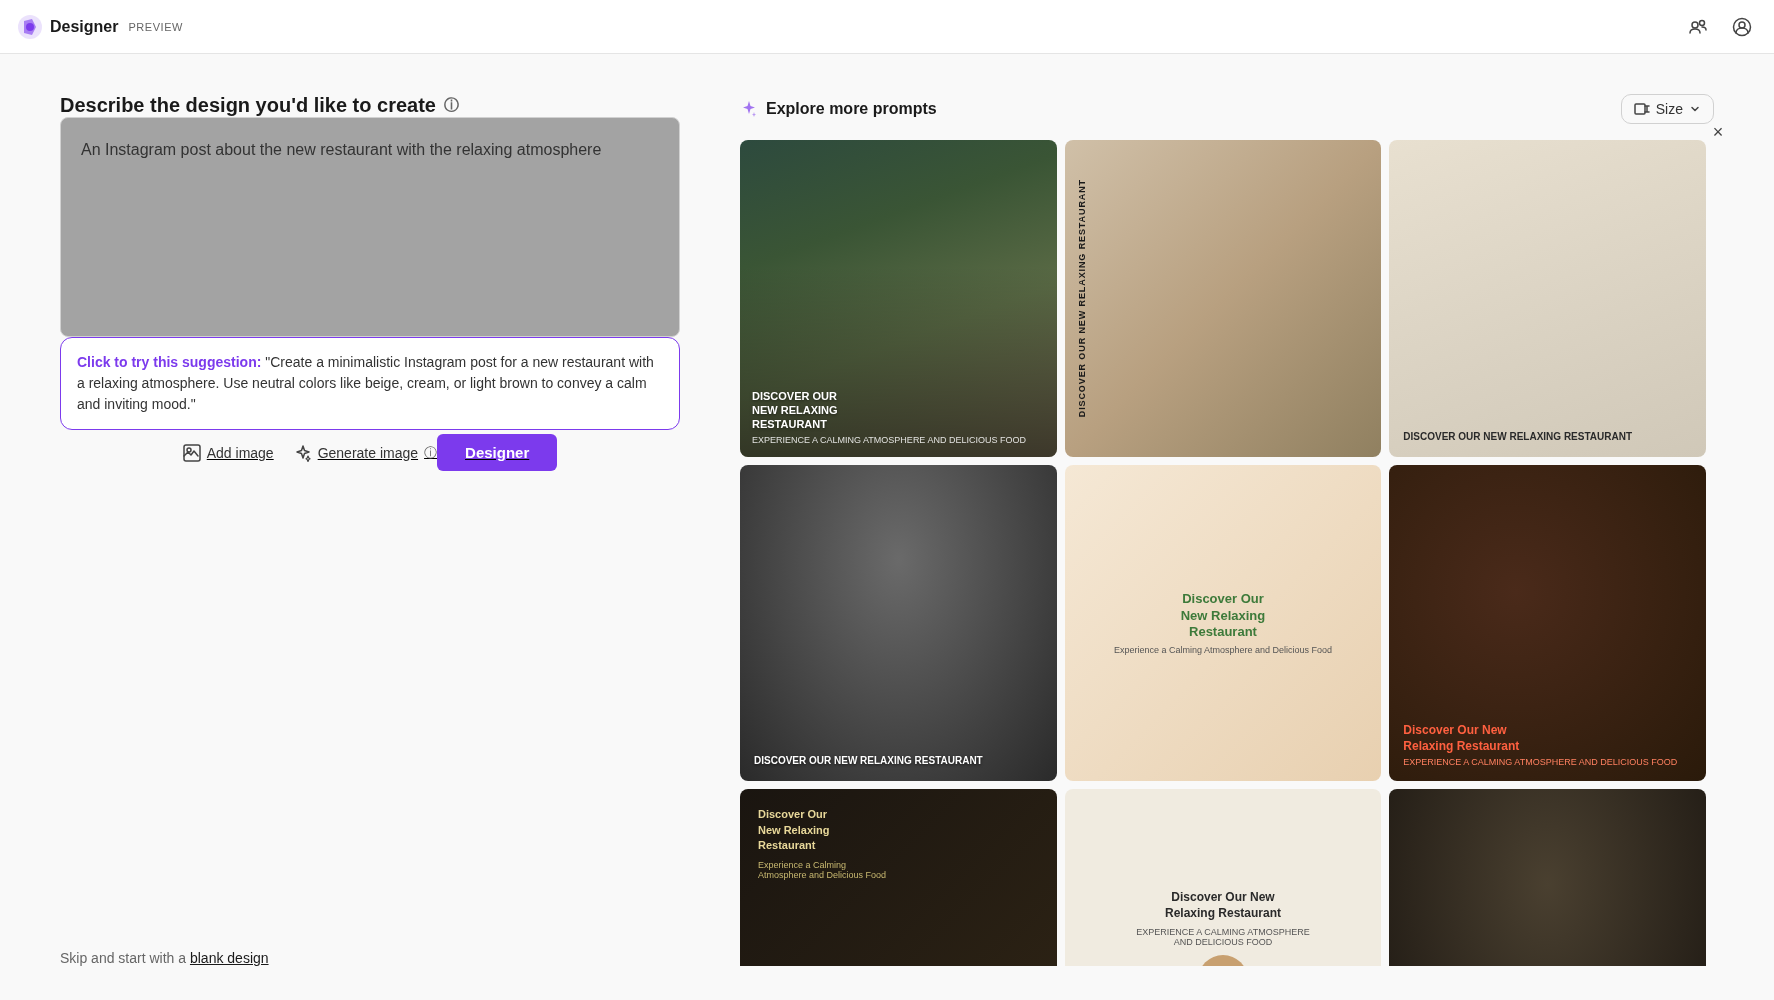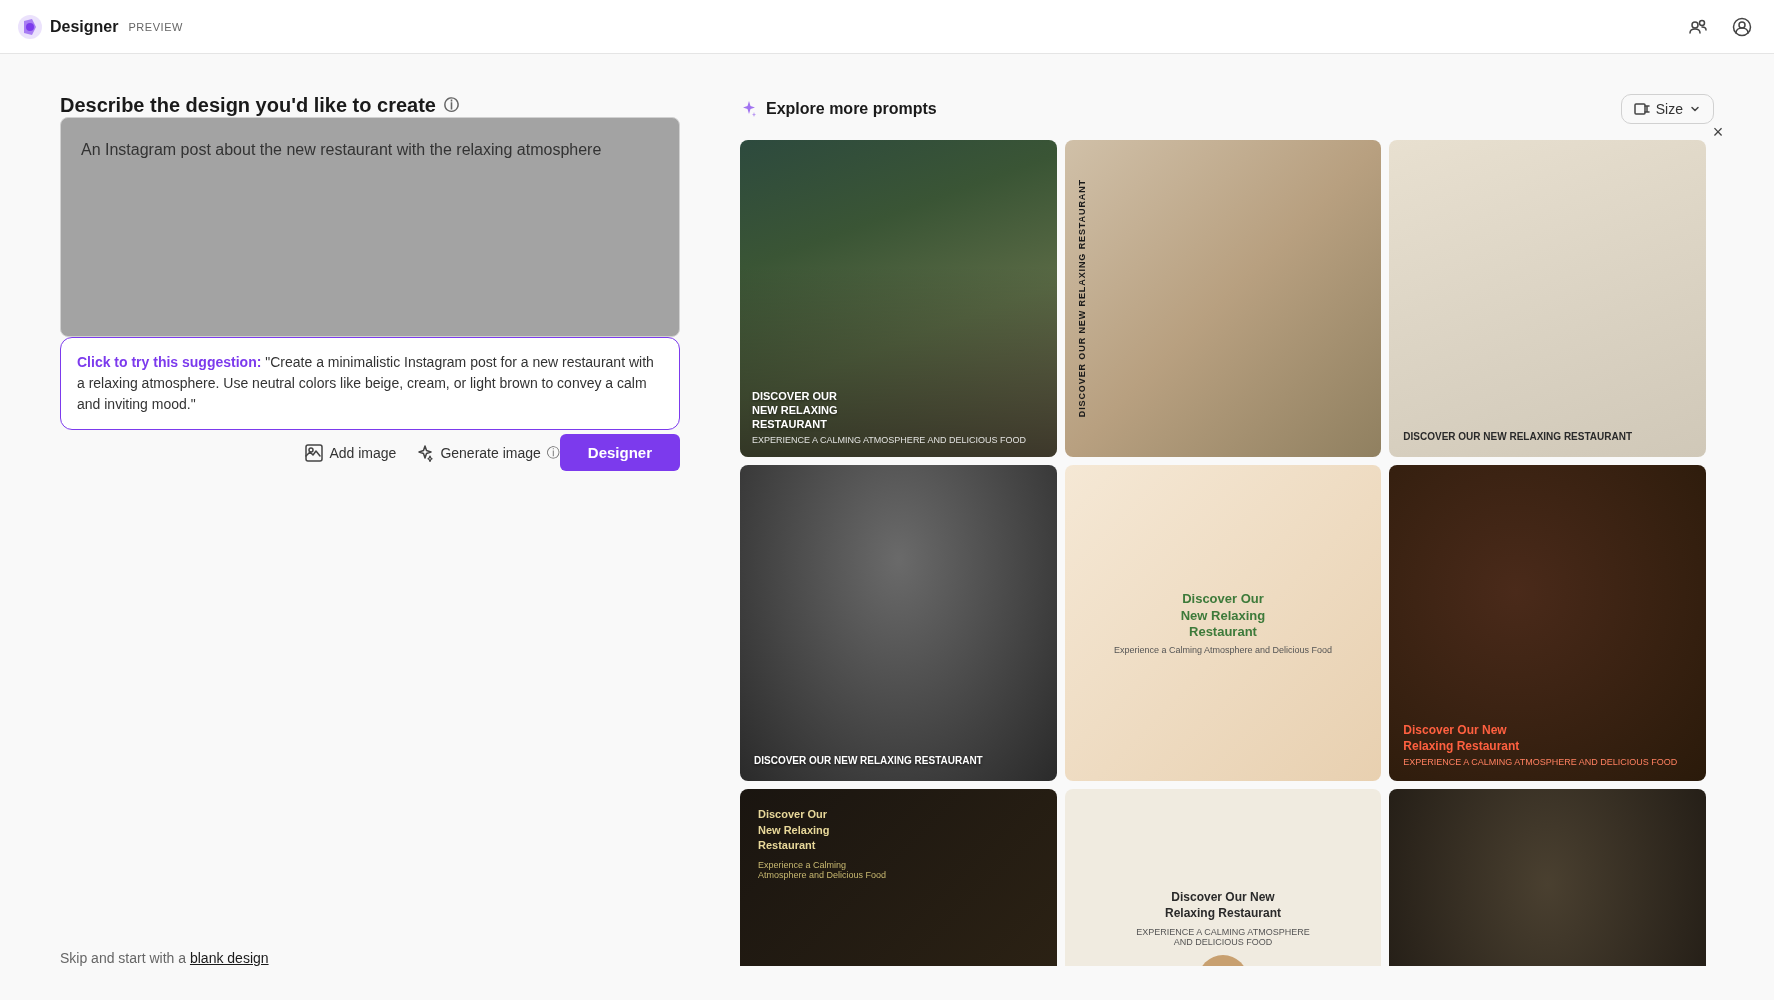--- a/index.html
+++ b/index.html
@@ -124,22 +124,23 @@
       line-height: 1.5;
     }
     .suggestion-label {
       color: #7c3aed;
       font-weight: 600;
       cursor: pointer;
     }
     .toolbar {
       display: flex;
       align-items: center;
-      justify-content: flex-end;
+      justify-content: center;
       padding-top: 4px;
+      text-decoration: underline;
     }
     .toolbar-left {
       display: flex;
       align-items: center;
       gap: 20px;
     }
     .toolbar-btn {
       display: flex;
       align-items: center;
       gap: 6px;

